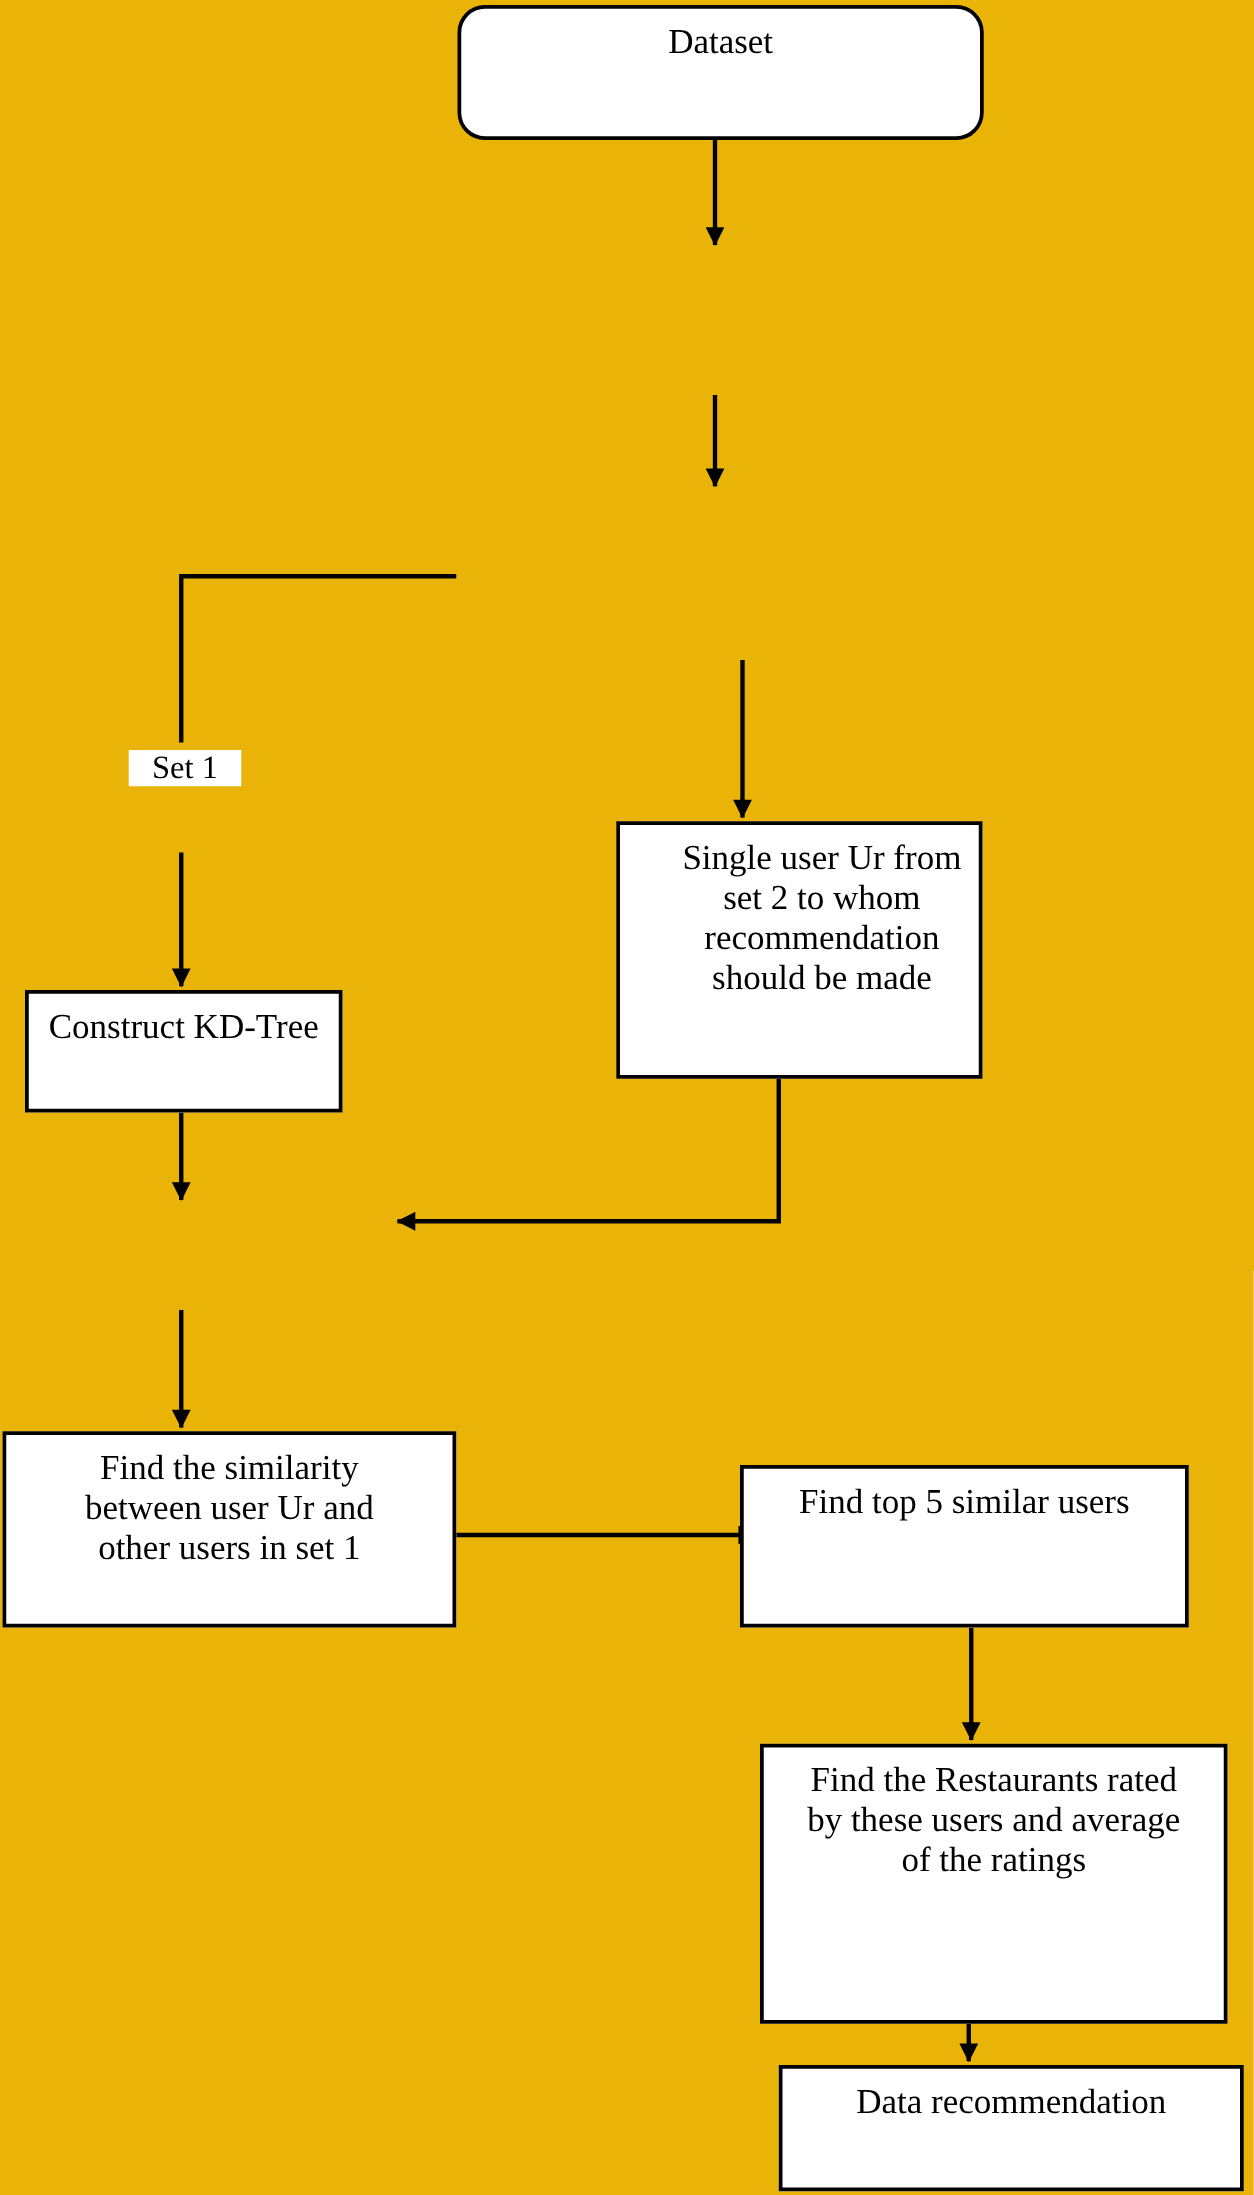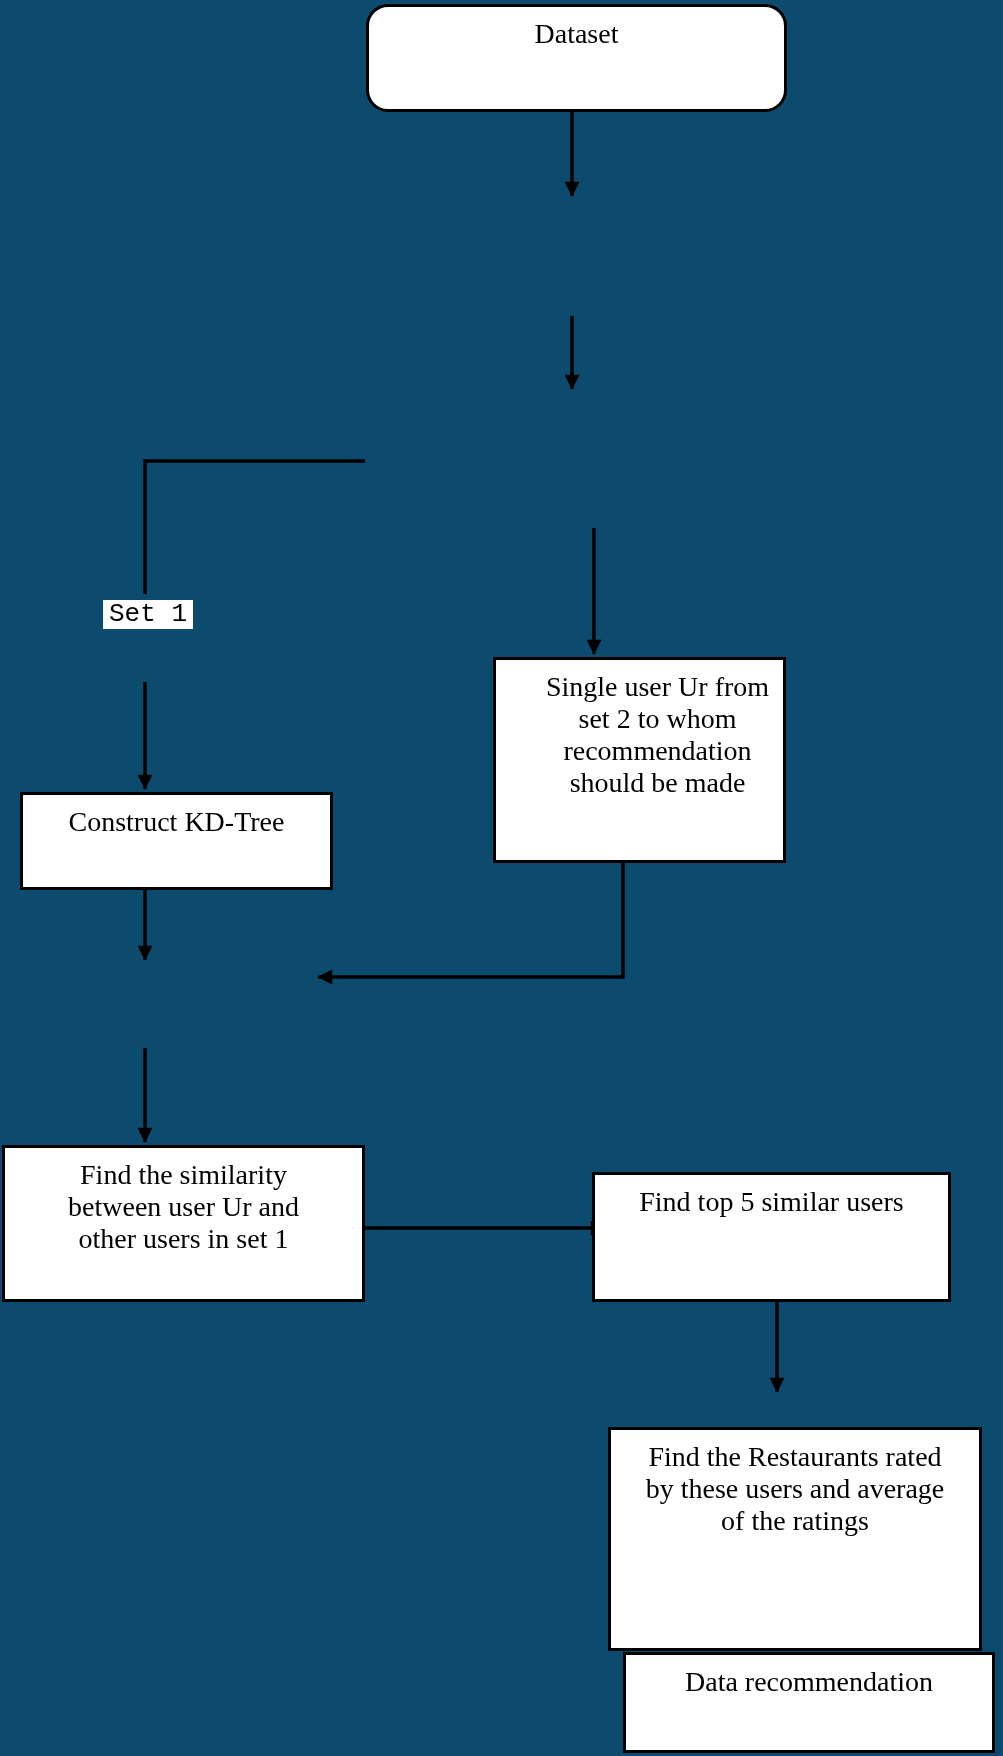--- a/index.html
+++ b/index.html
@@ -1,20 +1,20 @@
 <!DOCTYPE html>
 <html><head>
 <meta charset="utf-8">
 <style>
   html, body { margin: 0; padding: 0; background: #ffffff; }
   #canvas {
     position: relative;
     width: 1003px;
     height: 1756px;
-    background: #0c4a6e;
+    background: #eab308;
     overflow: hidden;
     font-family: "Liberation Serif", serif;
     color: #000000;
   }
   #edges-svg {
     position: absolute;
     left: 0; top: 0;
     width: 1003px;
     height: 1756px;
   }
@@ -28,21 +28,21 @@
     align-items: flex-start;
     text-align: center;
     font-size: 28px;
     line-height: 1.14;
     padding-top: 11px;
   }
   .node.terminator { border-radius: 22px; }
   .box-label { white-space: pre-line; }
   .edge-label {
     position: absolute;
-    font-family: Liberation Mono, monospace;
+    font-family: Liberation Serif, serif;
     font-size: 26px;
     line-height: 1.1;
     text-align: center;
     color: #000000;
     background: #ffffff;
   }
   line, polyline { stroke: #000000; stroke-width: 3.5; fill: none; }
   marker path { fill: #000000; stroke: none; }
 </style>
 </head>
@@ -87,36 +87,36 @@
 
   <div class="edge-label" style="left:103px; top:600px; width:90px;">Set 1</div>
 
   <div class="node" style="left:493px; top:657px; width:293px; height:206px;padding-left:36px;">
     <div class="box-label">Single user Ur from
 set 2 to whom
 recommendation
 should be made</div>
   </div>
 
-  <div class="node" style="left:20px; top:792px; width:313px; height:98px;">
+  <div class="node" style="left:20px; top:792px; width:254px; height:98px;">
     <div class="box-label">Construct KD-Tree</div>
   </div>
 
 
   <div class="node" style="left:2px; top:1145px; width:363px; height:157px;">
     <div class="box-label">Find the similarity
 between user Ur and
 other users in set 1</div>
   </div>
 
   <div class="node" style="left:592px; top:1172px; width:359px; height:130px;">
     <div class="box-label">Find top 5 similar users</div>
   </div>
 
-  <div class="node" style="left:608px; top:1395px; width:374px; height:224px;margin-top:32px;">
+  <div class="node" style="left:608px; top:1395px; width:374px; height:224px;">
     <div class="box-label">Find the Restaurants rated
 by these users and average
 of the ratings</div>
   </div>
 
   <div class="node" style="left:623px; top:1652px; width:372px; height:101px;">
     <div class="box-label">Data recommendation</div>
   </div>
 
 </div>

